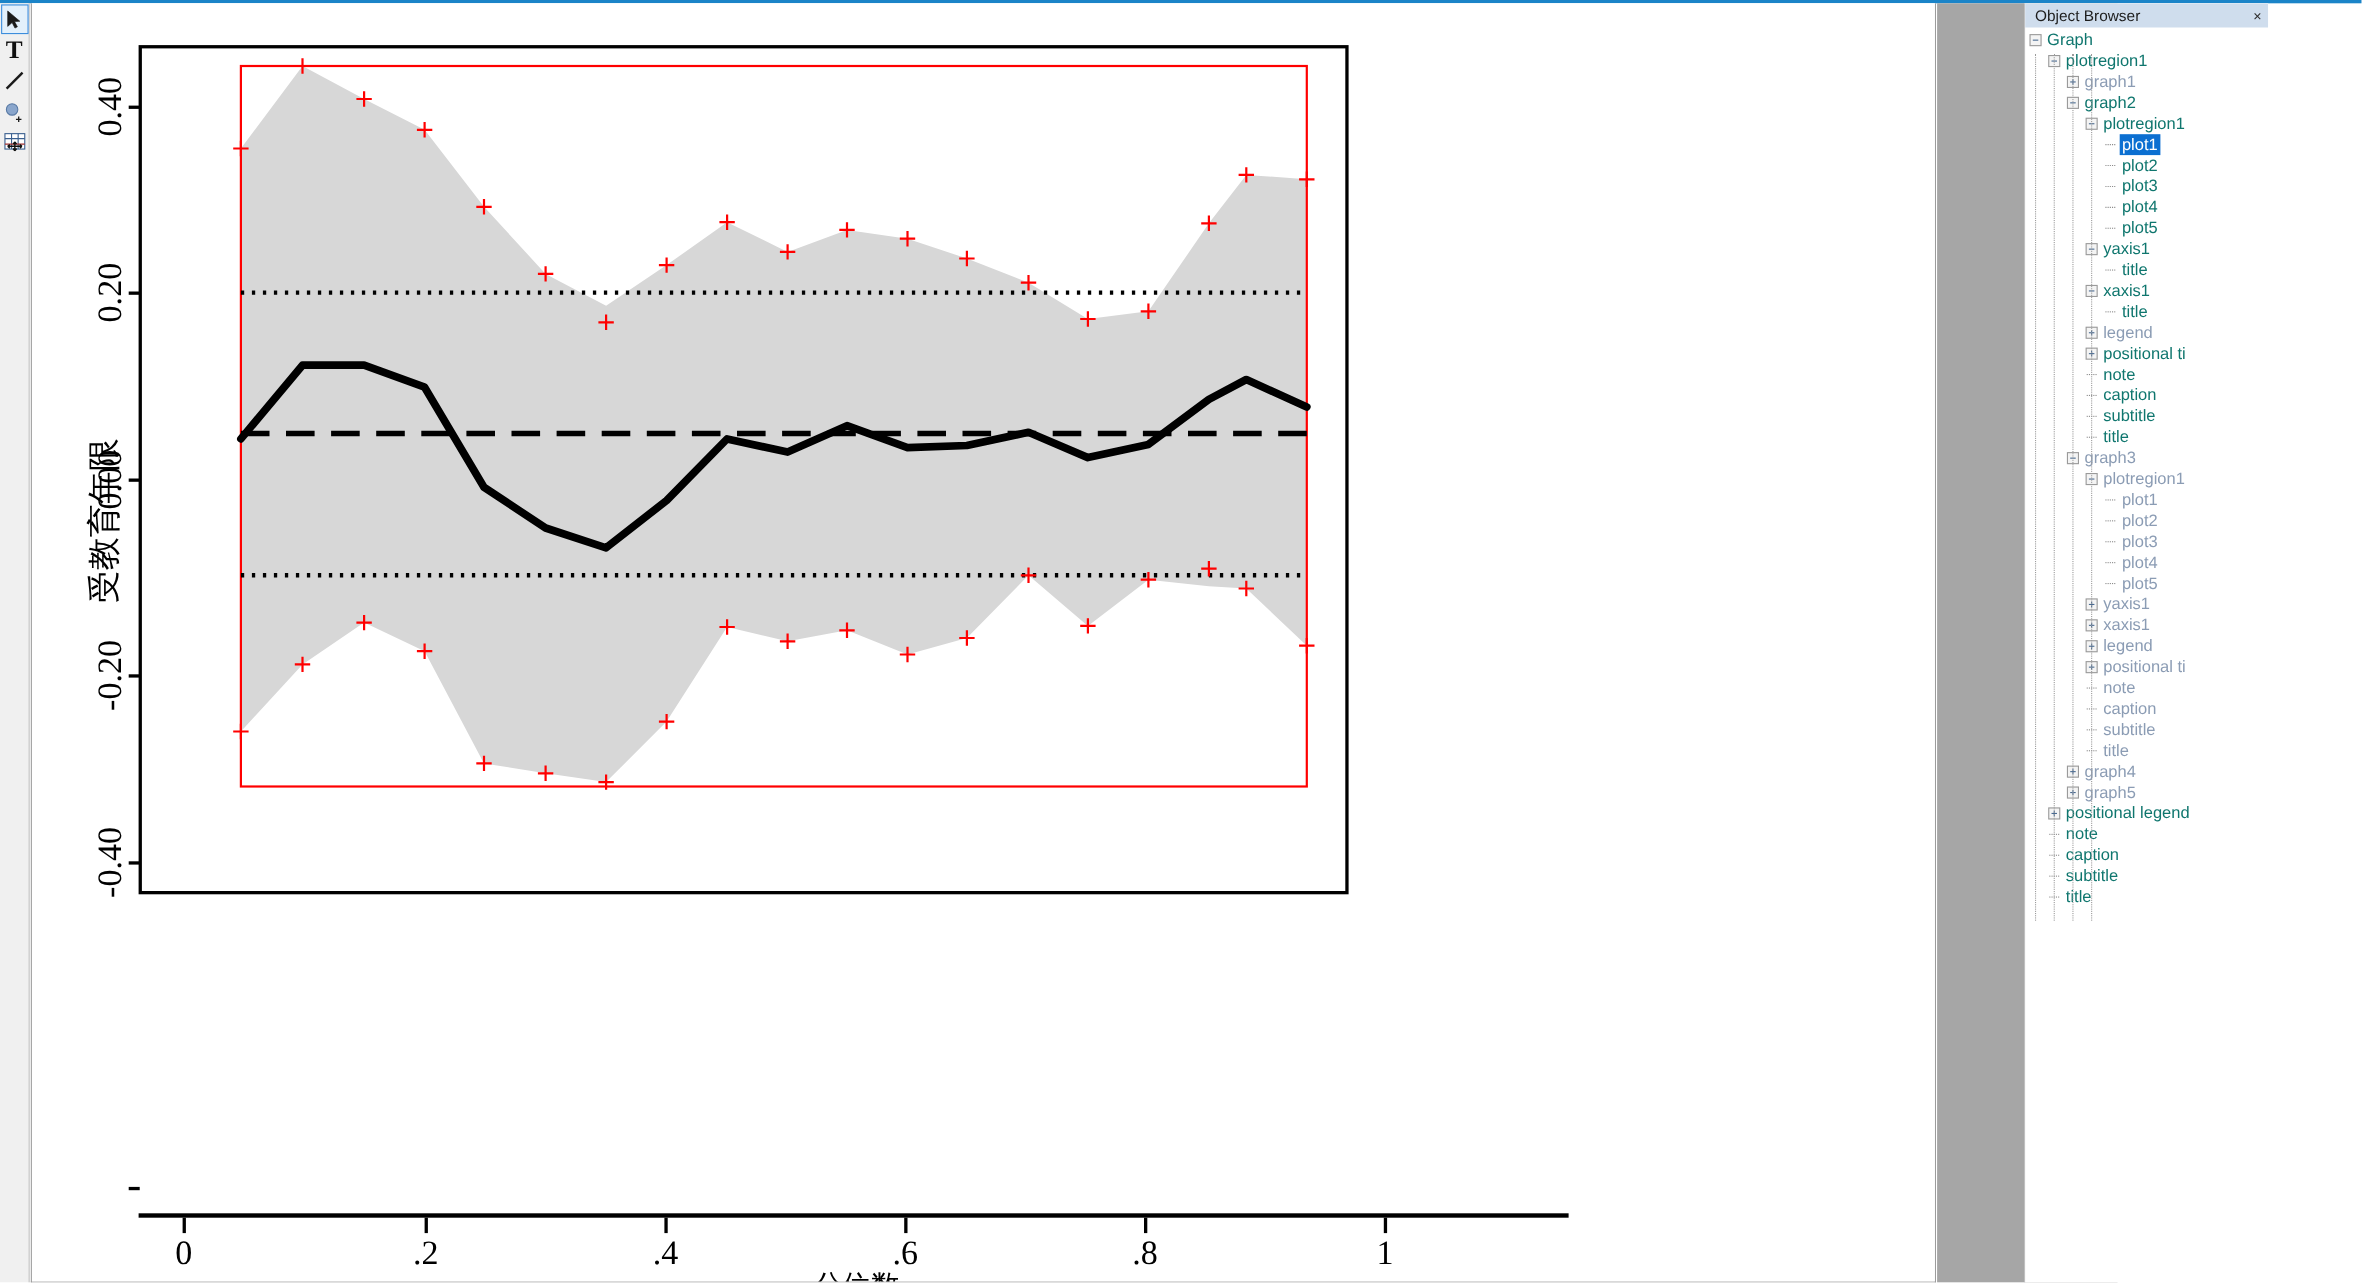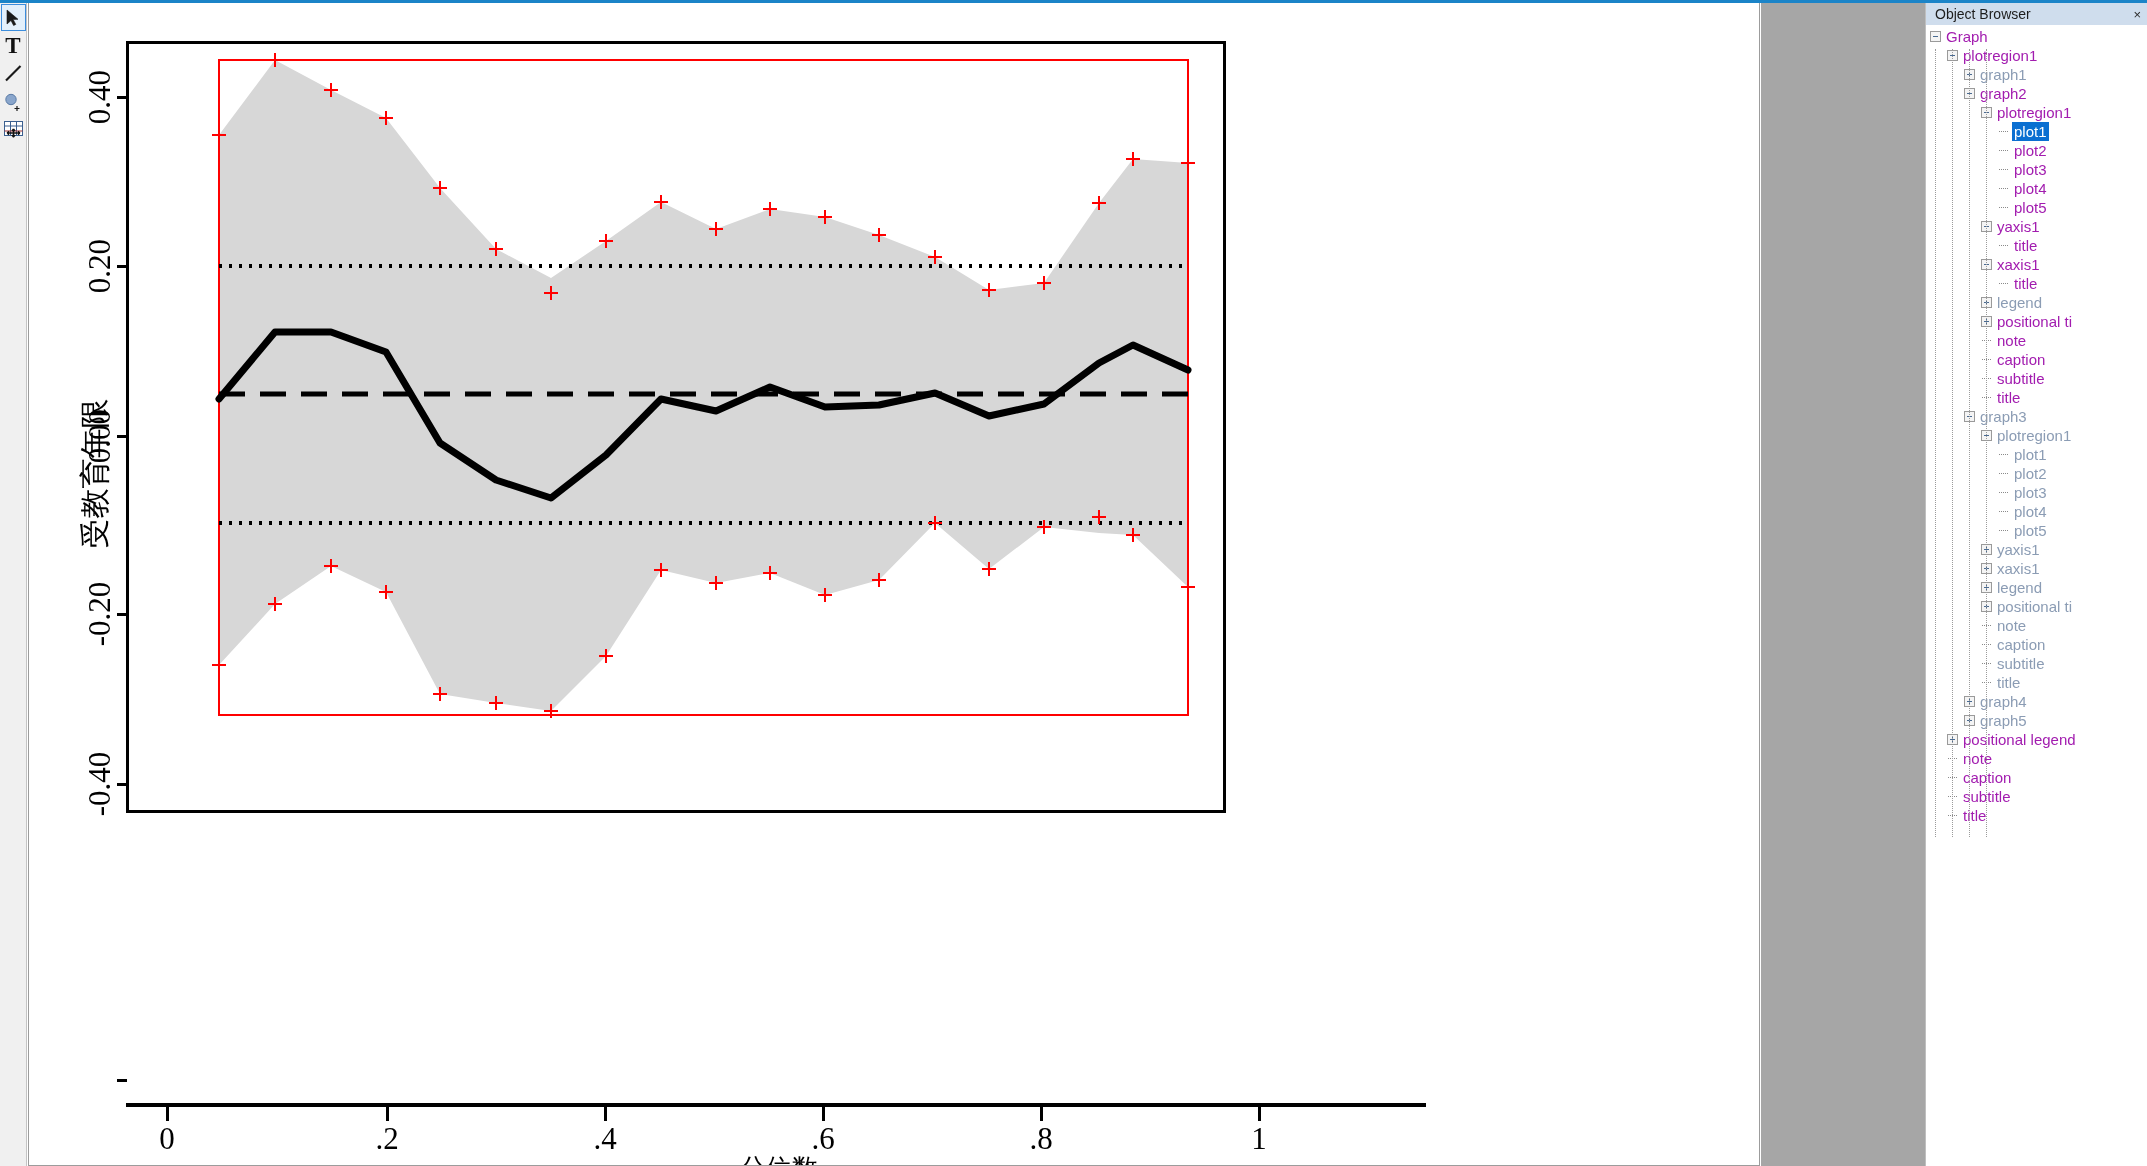--- a/index.html
+++ b/index.html
@@ -170,21 +170,21 @@
   .grey-pane {
     position: absolute;
     left: 1761px; top: 3px;
     width: 164px; height: 1163px;
     background: #a6a6a6;
   }
 
   
   .obj-browser {
     position: absolute;
-    left: 1925px; top: 3px;
+    left: 1840px; top: 3px;
     width: 222px; height: 1163px;
     background: #ffffff;
     border-left: 1px solid #bfbfbf;
     overflow: hidden;
   }
   .ob-header {
     position: relative;
     height: 22px;
     background: #cfdded;
     display: flex; align-items: center;
@@ -244,21 +244,21 @@
   .ob-stub::before {
     content: "";
     position: absolute;
     left: 1px; top: 9px;
     width: 9px; height: 1px;
     border-top: 1px dotted #8a8a8a;
   }
   .ob-label {
     padding: 0 2px;
     line-height: 19px;
-    color: #a21caf;
+    color: #0f766e;
   }
   .ob-node.dim .ob-label { color: #8b9cb4; }
   .ob-node.selected .ob-label {
     background: #0b6fd1;
     color: #ffffff;
   }
   .ob-guide {
     position: absolute;
     top: 24px;
     width: 1px;

